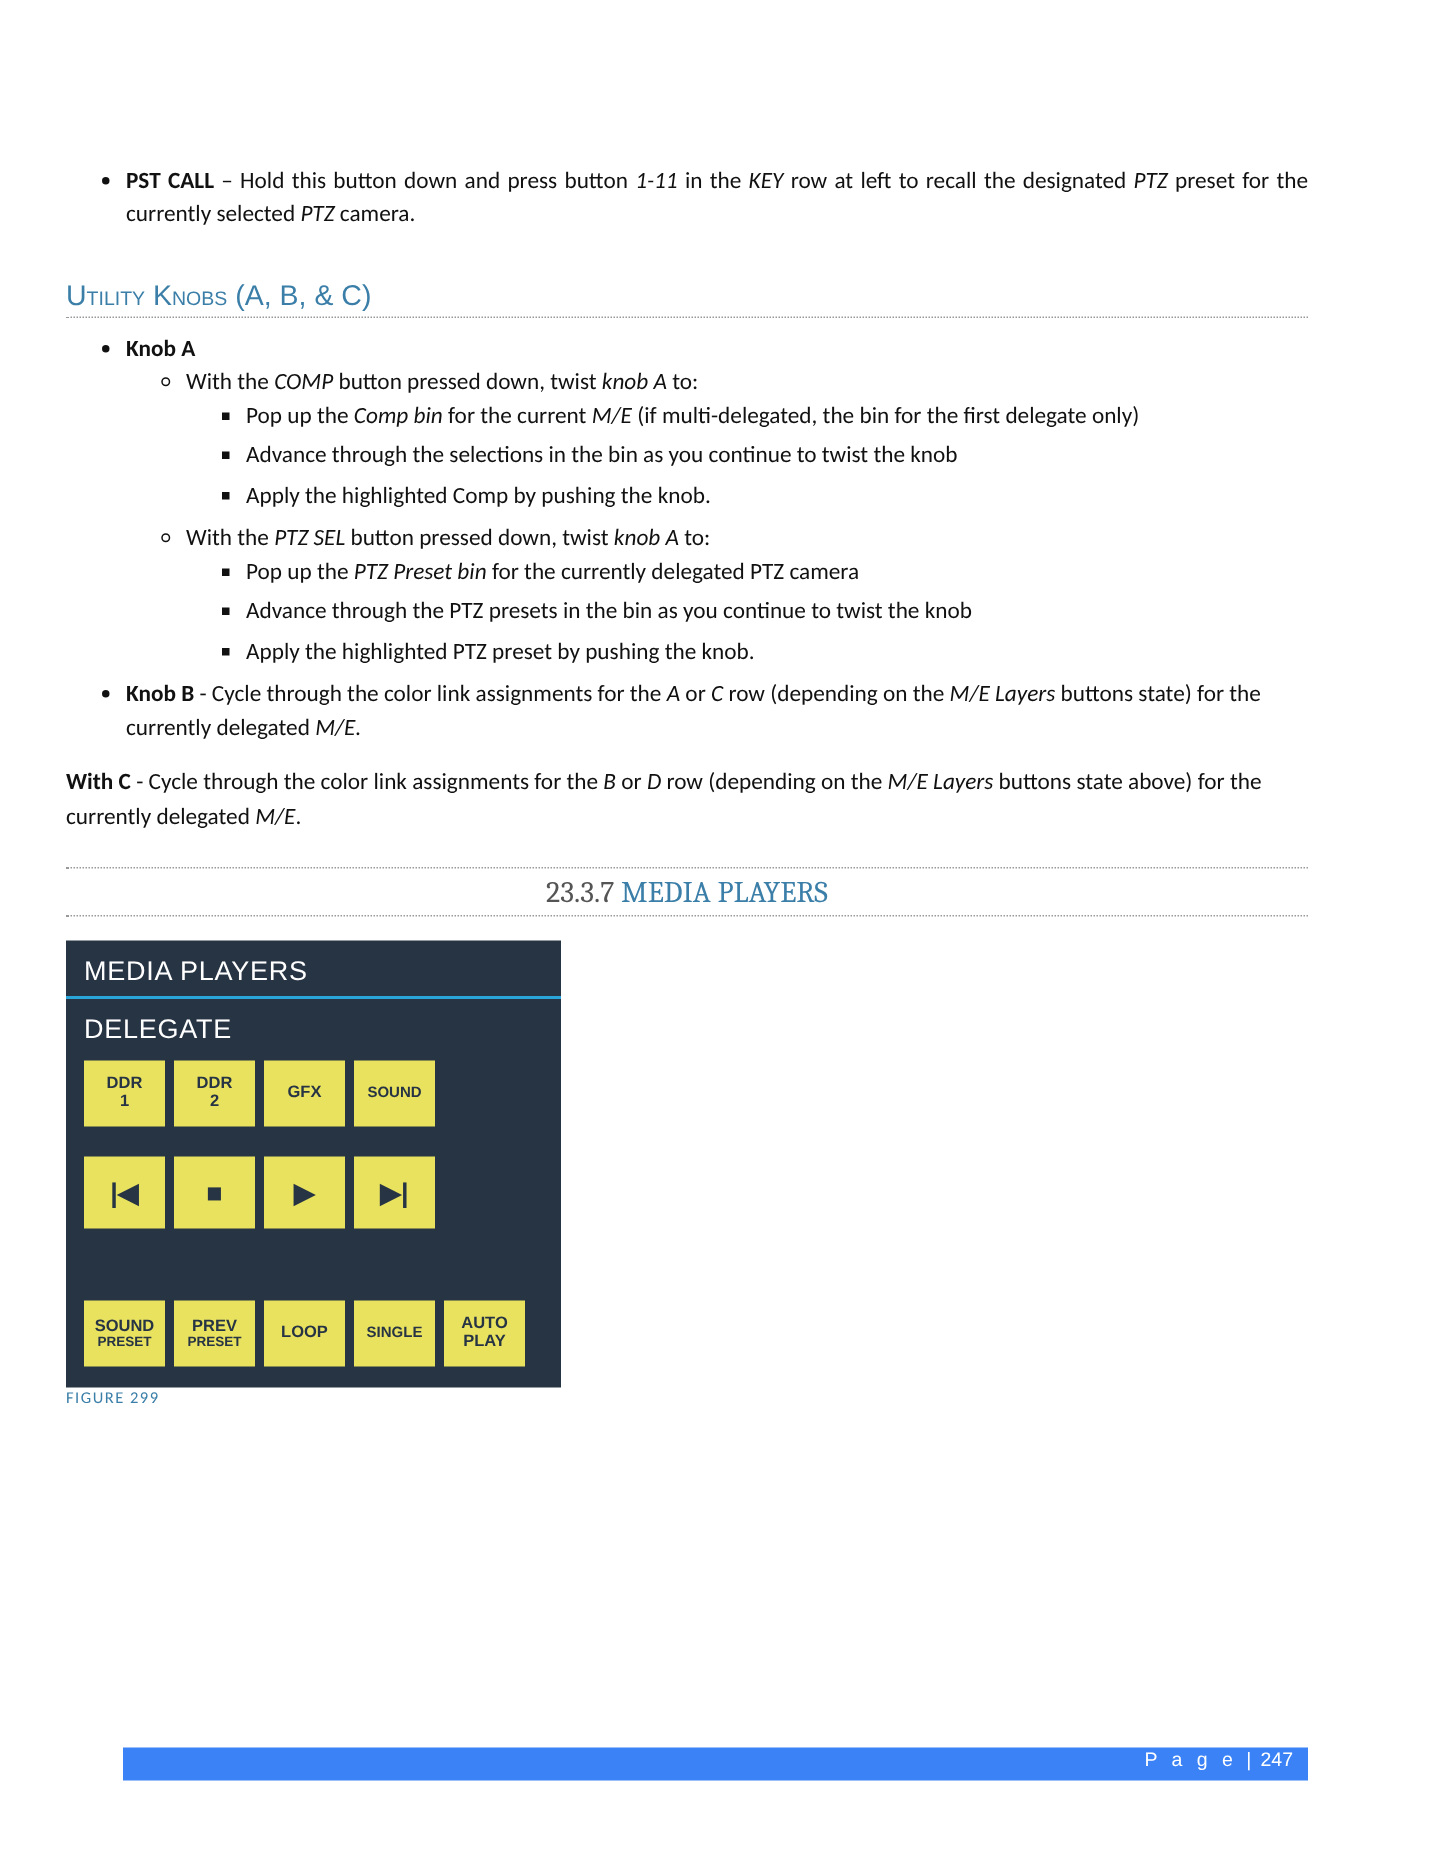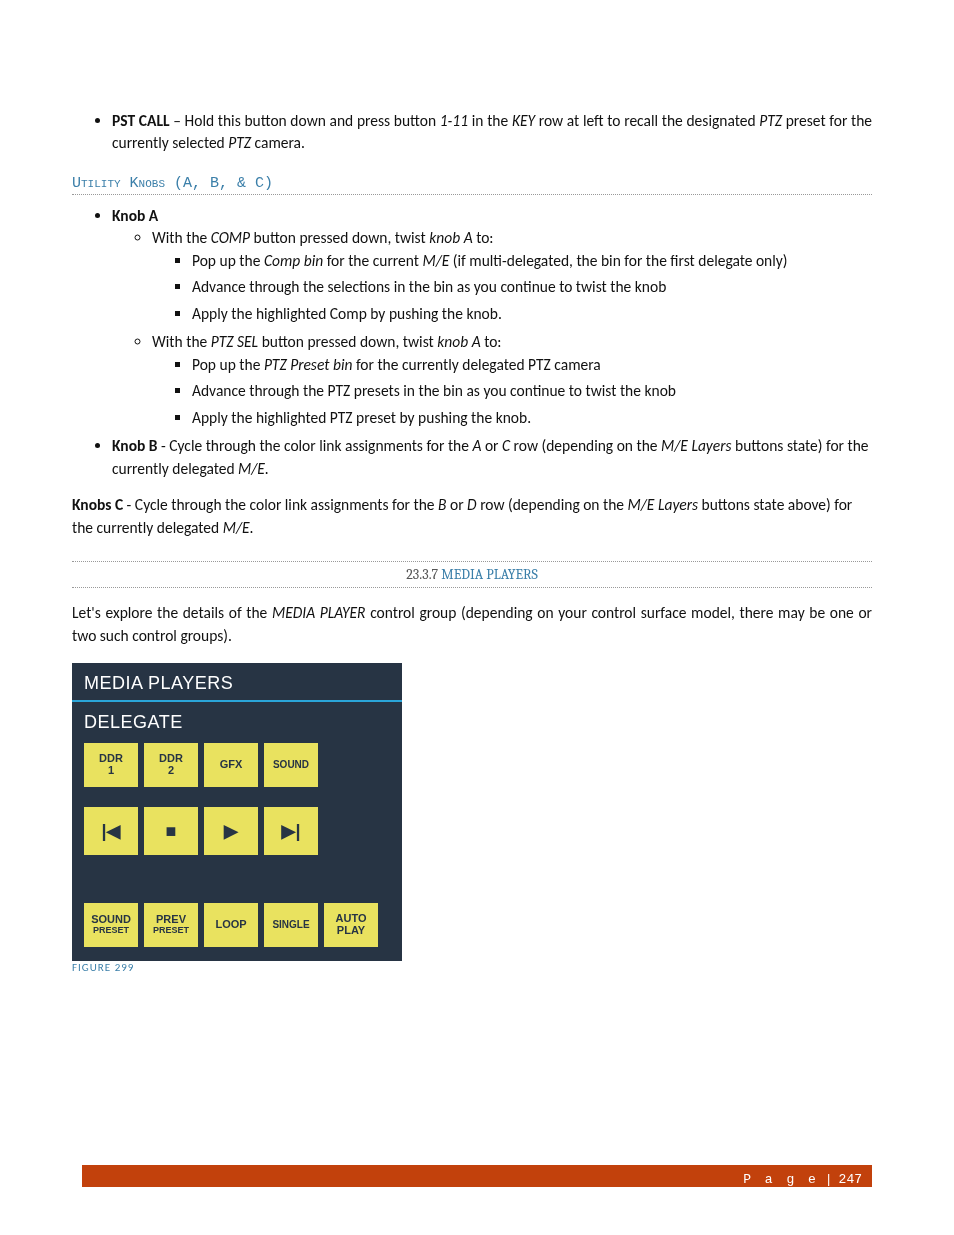--- a/index.html
+++ b/index.html
@@ -1,37 +1,37 @@
 <!DOCTYPE html>
 <html><head>
 <meta charset="utf-8">
 <style>
 body{margin:0;font-family:Calibri,"Segoe UI",Arial,sans-serif;font-size:15.5px;color:#111;background:#fff}
-.page{width:954px;min-height:1235px;position:relative;padding:110px 82px 70px 72px;box-sizing:border-box}
+.page{width:954px;min-height:1235px;position:relative;padding:110px 82px 70px 44px;box-sizing:border-box}
 p{margin:0 0 6px 0;line-height:1.45}
 ul{margin:0 0 6px 0;padding-left:40px}
 ul.disc{list-style:disc}
 ul.circ{list-style:circle}
 ul.sq{list-style:square}
 li{margin-bottom:4px;line-height:1.45}
 em{font-style:italic}
 strong{font-weight:bold}
 .just{text-align:justify}
-.sec-head{color:#3b7fa9;font-family:Liberation Mono, monospace;font-variant:small-caps;font-size:15px;border-bottom:1px dotted #999;padding-bottom:2px;margin:20px 0 10px 0}
-.sec-center{text-align:center;color:#3b7fa9;font-family:Cambria,Georgia,serif;font-size:14px;border-top:1px dotted #999;border-bottom:1px dotted #999;padding:4px 0;margin:22px 0 14px 0}
+.sec-head{color:#3b7fa9;font-family:Liberation Sans, sans-serif;font-variant:small-caps;font-size:19px;border-bottom:1px dotted #999;padding-bottom:2px;margin:32px 0 10px 0}
+.sec-center{text-align:center;color:#3b7fa9;font-family:Cambria,Georgia,serif;font-size:20px;border-top:1px dotted #999;border-bottom:1px dotted #999;padding:4px 0;margin:22px 0 14px 0}
 .fig-cap{color:#3b7fa9;font-size:11px;letter-spacing:1px;}
 .panel{width:330px;background:#273444;margin-top:16px;color:#fff;font-family:Arial,Helvetica,sans-serif}
 .panel-title{padding:10px 12px 6px 12px;font-size:18px;letter-spacing:.5px}
 .panel-rule{height:2px;background:#2aa5d9}
 .panel-sub{padding:10px 12px 4px 12px;font-size:18px;letter-spacing:.5px}
 .row{display:flex;gap:6px;padding:6px 12px}
 .btn{background:#e9e25f;color:#273444;width:54px;height:44px;display:flex;flex-direction:column;align-items:center;justify-content:center;font-size:11px;font-weight:bold;text-align:center;line-height:1.05;padding:0 2px;box-sizing:border-box}
 .btn.ico{height:48px;width:54px;font-size:18px}
 .gap{height:28px}
-.footer{position:absolute;left:82px;right:82px;bottom:48px;height:22px;background:#c2410c;color:#fff;font-family:Liberation Mono, monospace;font-size:13px;letter-spacing:3px;display:flex;align-items:flex-end;justify-content:flex-end;padding:0 10px;box-sizing:border-box}
+.footer{position:absolute;left:82px;right:82px;bottom:48px;height:22px;background:#3b82f6;color:#fff;font-family:Liberation Sans, sans-serif;font-size:13px;letter-spacing:3px;display:flex;align-items:flex-start;justify-content:flex-end;padding:0 10px;box-sizing:border-box}
 .footer .bar{letter-spacing:0;margin:0 6px}
 .sec-num{color:#555}
 </style>
 </head>
 <body>
 
 <div class="page">
 
 <ul class="disc">
 <li>
@@ -57,25 +57,24 @@
     <li><span>Pop up the </span><em>PTZ Preset bin</em><span> for the currently delegated PTZ camera</span></li>
     <li>Advance  through the PTZ presets in the bin as you continue to twist the knob</li>
     <li>Apply the highlighted PTZ preset by pushing the knob.</li>
    </ul>
   </li>
  </ul>
 </li>
 <li style=""><strong>Knob B</strong><span> - Cycle through the color link assignments for the </span><em>A</em><span> or </span><em>C</em><span> row (depending on the </span><em>M/E Layers</em><span> buttons state) for the currently delegated </span><em>M/E.</em></li>
 </ul>
 
-<p style="margin-top:14px"><strong>Knobs C</strong><span> - Cycle through the color link assignments for the </span><em>B</em><span> or </span><em>D</em><span> row (depending on the </span><em>M/E Layers</em><span> buttons state above) for the currently delegated </span><em>M/E</em><span>.</span></p>
+<p style="margin-top:14px"><strong>With C</strong><span> - Cycle through the color link assignments for the </span><em>B</em><span> or </span><em>D</em><span> row (depending on the </span><em>M/E Layers</em><span> buttons state above) for the currently delegated </span><em>M/E</em><span>.</span></p>
 
 <div class="sec-center"><span class="sec-num">23.3.7</span><span> MEDIA PLAYERS</span></div>
 
-<p class="just"><span>Let's explore the details of the </span><em>MEDIA PLAYER</em><span> control group (depending on your control surface model, there may be one or two such control groups).</span></p>
 
 <div class="panel">
  <div class="panel-title">MEDIA PLAYERS</div>
  <div class="panel-rule"></div>
  <div class="panel-sub">DELEGATE</div>
  <div class="row">
   <div class="btn">
           <span>DDR</span>
           <span>1</span>
         </div>

